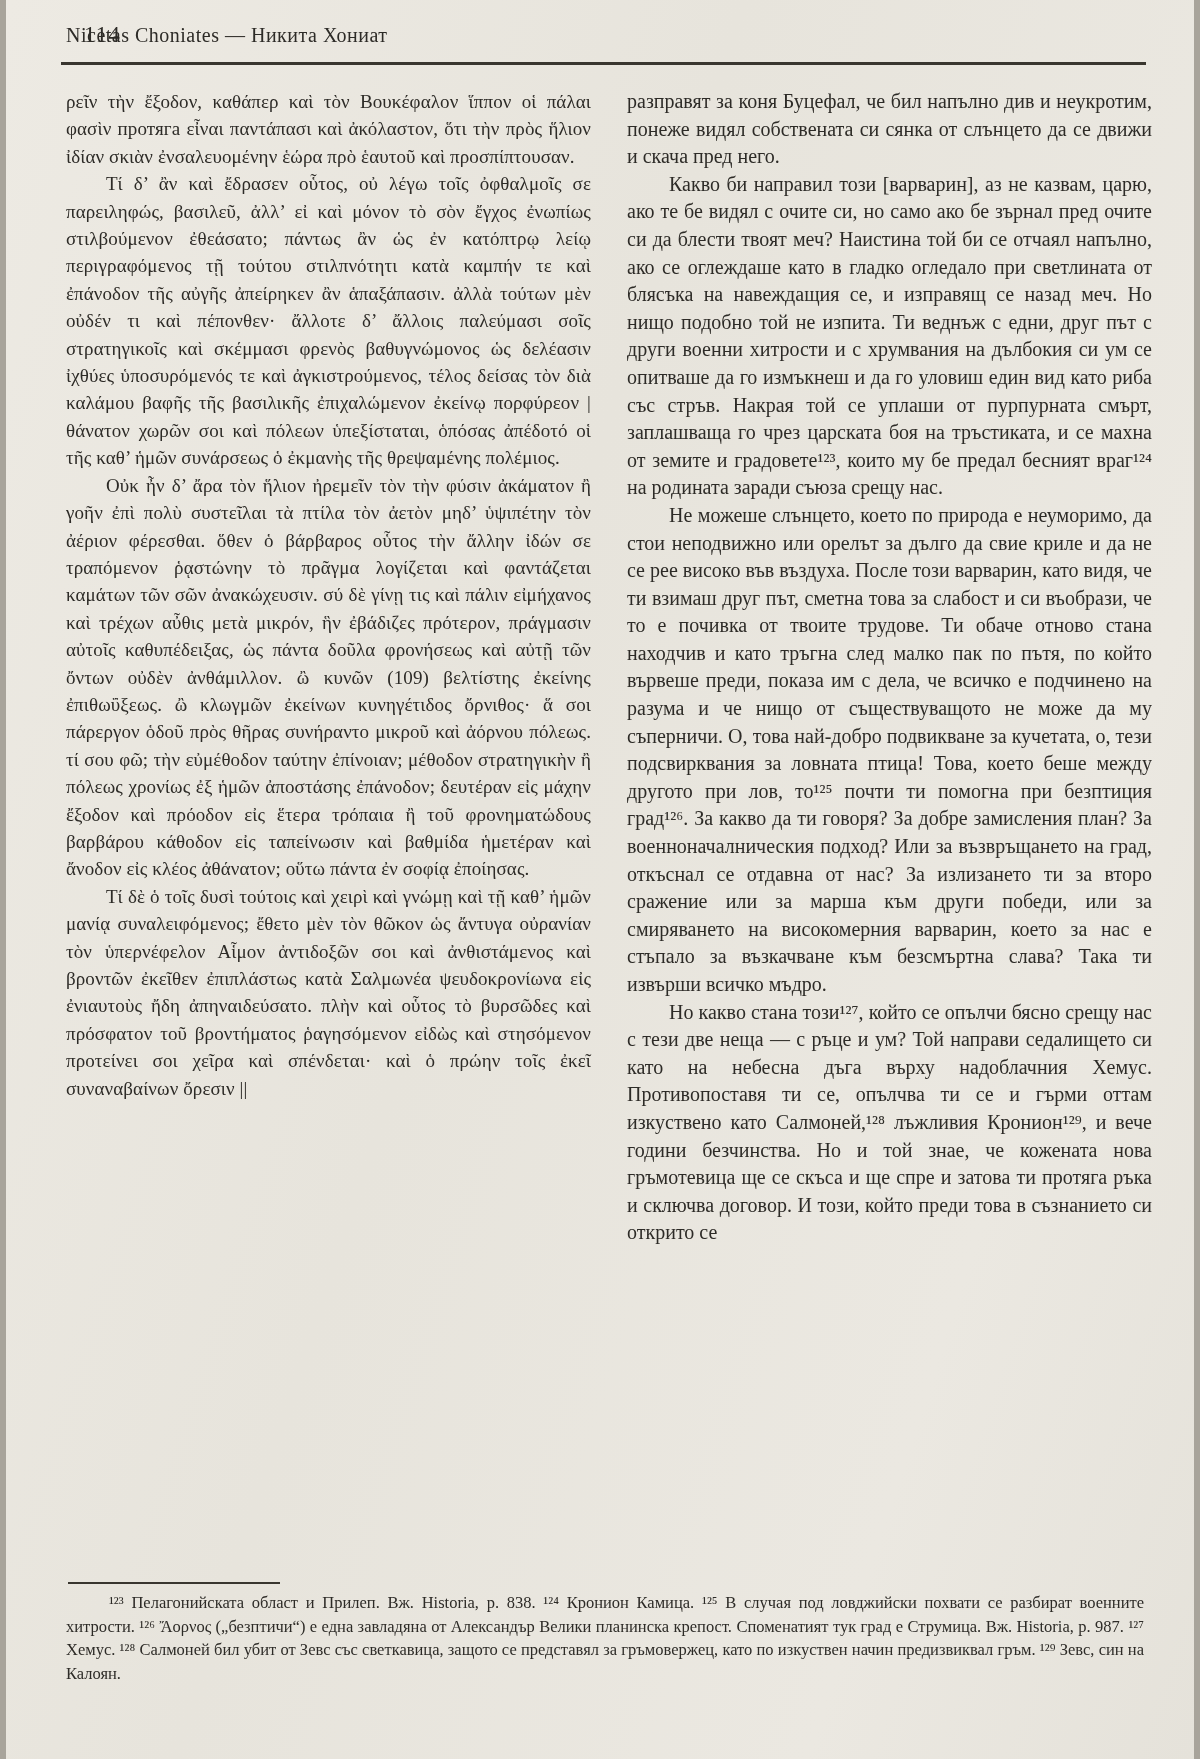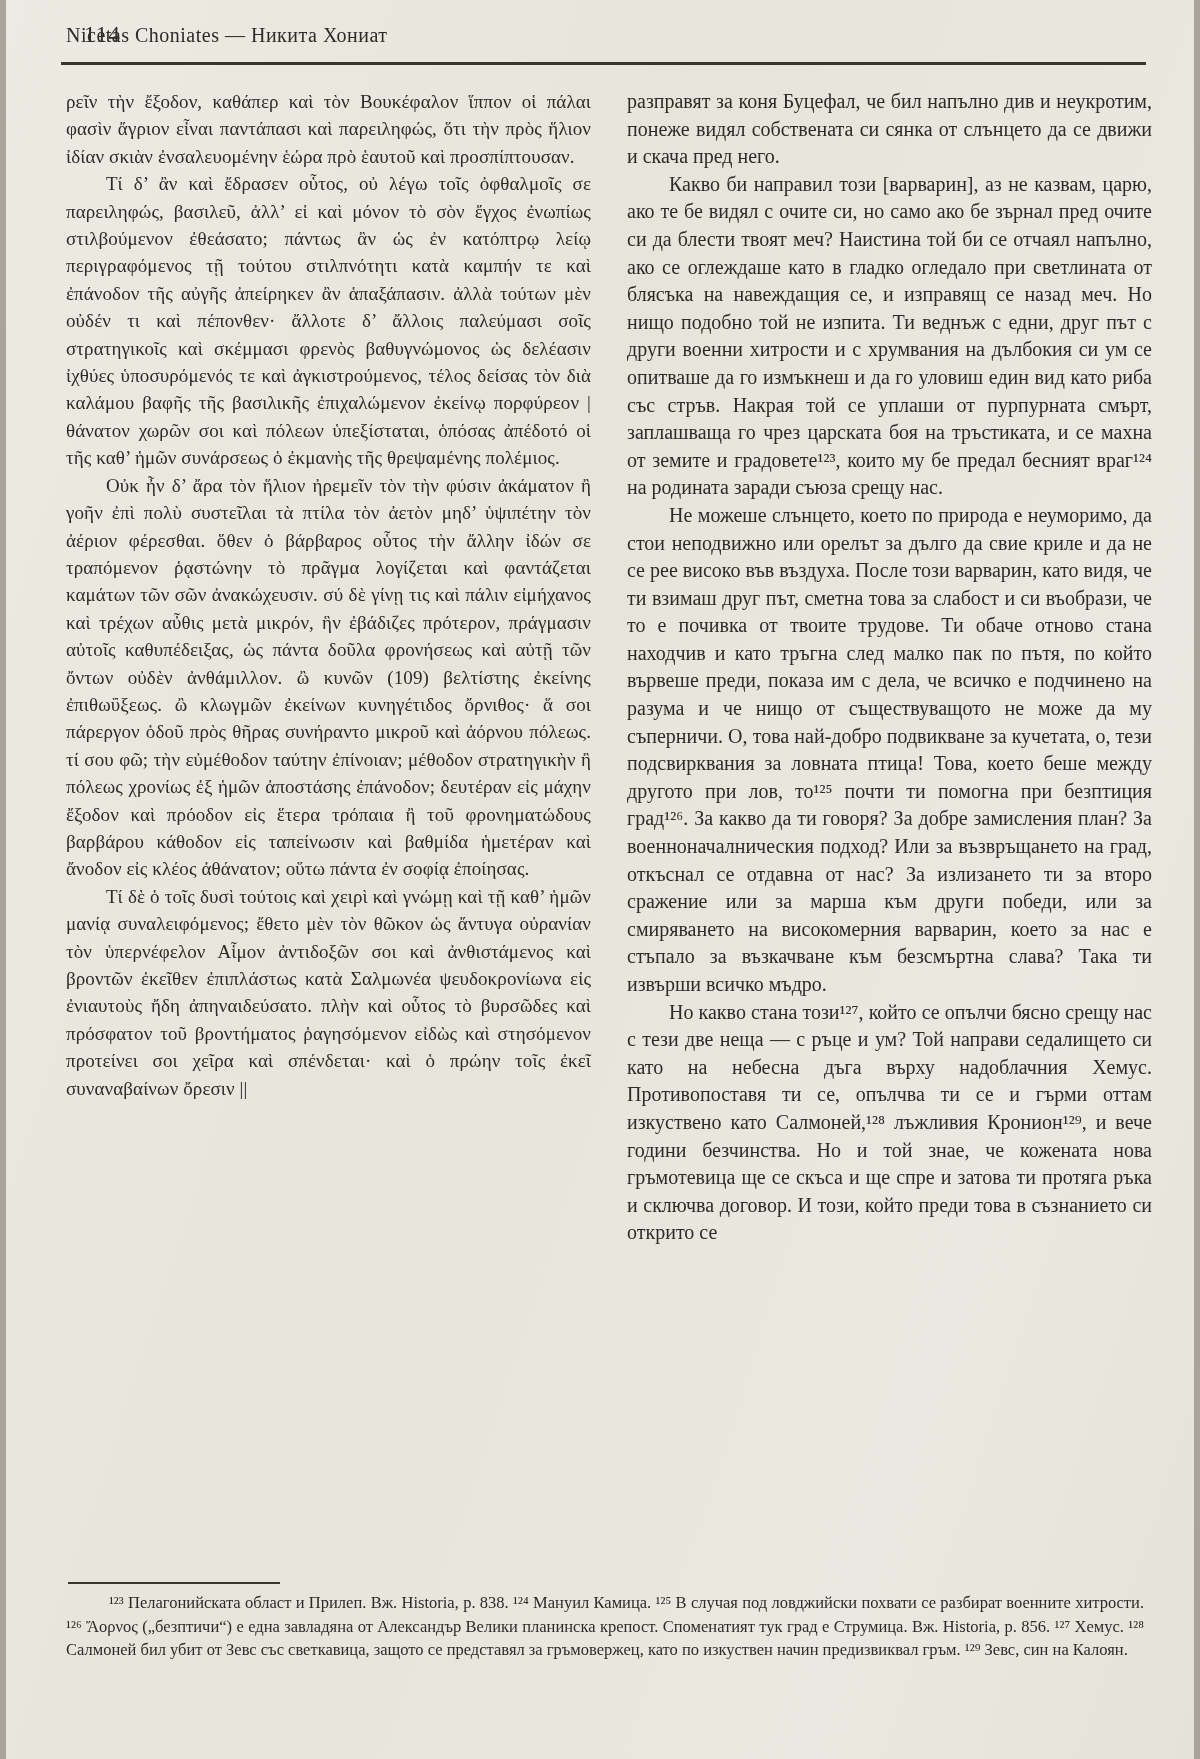--- a/index.html
+++ b/index.html
@@ -51,41 +51,41 @@
 
   <div class="pagehead">
     <span class="pagenum">114</span>
     <span class="running-title">Nicetas Choniates — Никита Хониат</span>
   </div>
   <div class="header-rule"></div>
 
   <div class="columns">
 
     <section class="col col-left" lang="el">
-      <p class="noindent">ρεῖν τὴν ἔξοδον, καθάπερ καὶ τὸν Βουκέφαλον ἵππον οἱ πάλαι φασὶν ἄγριον εἶναι παντάπασι καὶ παρειληφώς, ὅτι τὴν πρὸς ἥλιον ἰδίαν σκιὰν ἐνσαλευομένην ἑώρα πρὸ ἑαυτοῦ καὶ προσπίπτουσαν.</p>
+      <p class="noindent">ρεῖν τὴν ἔξοδον, καθάπερ καὶ τὸν Βουκέφαλον ἵππον οἱ πάλαι φασὶν протяга εἶναι παντάπασι καὶ ἀκόλαστον, ὅτι τὴν πρὸς ἥλιον ἰδίαν σκιὰν ἐνσαλευομένην ἑώρα πρὸ ἑαυτοῦ καὶ προσπίπτουσαν.</p>
       <p>Τί δ’ ἂν καὶ ἔδρασεν οὗτος, οὐ λέγω τοῖς ὀφθαλμοῖς σε παρειληφώς, βασιλεῦ, ἀλλ’ εἰ καὶ μόνον τὸ σὸν ἔγχος ἐνωπίως στιλβούμενον ἐθεάσατο; πάντως ἂν ὡς ἐν κατόπτρῳ λείῳ περιγραφόμενος τῇ τούτου στιλπνότητι κατὰ καμπήν τε καὶ ἐπάνοδον τῆς αὐγῆς ἀπείρηκεν ἂν ἁπαξάπασιν. ἀλλὰ τούτων μὲν οὐδέν τι καὶ πέπονθεν· ἄλλοτε δ’ ἄλλοις παλεύμασι σοῖς στρατηγικοῖς καὶ σκέμμασι φρενὸς βαθυγνώμονος ὡς δελέασιν ἰχθύες ὑποσυρόμενός τε καὶ ἀγκιστρούμενος, τέλος δείσας τὸν διὰ καλάμου βαφῆς τῆς βασιλικῆς ἐπιχαλώμενον ἐκείνῳ πορφύρεον | θάνατον χωρῶν σοι καὶ πόλεων ὑπεξίσταται, ὁπόσας ἀπέδοτό οἱ τῆς καθ’ ἡμῶν συνάρσεως ὁ ἐκμανὴς τῆς θρεψαμένης πολέμιος.</p>
       <p>Οὐκ ἦν δ’ ἄρα τὸν ἥλιον ἠρεμεῖν τὸν τὴν φύσιν ἀκάματον ἢ γοῆν ἐπὶ πολὺ συστεῖλαι τὰ πτίλα τὸν ἀετὸν μηδ’ ὑψιπέτην τὸν ἀέριον φέρεσθαι. ὅθεν ὁ βάρβαρος οὗτος τὴν ἄλλην ἰδών σε τραπόμενον ῥᾳστώνην τὸ πρᾶγμα λογίζεται καὶ φαντάζεται καμάτων τῶν σῶν ἀνακώχευσιν. σύ δὲ γίνῃ τις καὶ πάλιν εἰμήχανος καὶ τρέχων αὖθις μετὰ μικρόν, ἣν ἐβάδιζες πρότερον, πράγμασιν αὐτοῖς καθυπέδειξας, ὡς πάντα δοῦλα φρονήσεως καὶ αὐτῇ τῶν ὄντων οὐδὲν ἀνθάμιλλον. ὢ κυνῶν (109) βελτίστης ἐκείνης ἐπιθωΰξεως. ὢ κλωγμῶν ἐκείνων κυνηγέτιδος ὄρνιθος· ἅ σοι πάρεργον ὁδοῦ πρὸς θῆρας συνήραντο μικροῦ καὶ ἀόρνου πόλεως. τί σου φῶ; τὴν εὐμέθοδον ταύτην ἐπίνοιαν; μέθοδον στρατηγικὴν ἢ πόλεως χρονίως ἐξ ἡμῶν ἀποστάσης ἐπάνοδον; δευτέραν εἰς μάχην ἔξοδον καὶ πρόοδον εἰς ἕτερα τρόπαια ἢ τοῦ φρονηματώδους βαρβάρου κάθοδον εἰς ταπείνωσιν καὶ βαθμίδα ἡμετέραν καὶ ἄνοδον εἰς κλέος ἀθάνατον; οὕτω πάντα ἐν σοφίᾳ ἐποίησας.</p>
       <p class="gap-before">Τί δὲ ὁ τοῖς δυσὶ τούτοις καὶ χειρὶ καὶ γνώμῃ καὶ τῇ καθ’ ἡμῶν μανίᾳ συναλειφόμενος; ἔθετο μὲν τὸν θῶκον ὡς ἄντυγα οὐρανίαν τὸν ὑπερνέφελον Αἷμον ἀντιδοξῶν σοι καὶ ἀνθιστάμενος καὶ βροντῶν ἐκεῖθεν ἐπιπλάστως κατὰ Σαλμωνέα ψευδοκρονίωνα εἰς ἐνιαυτοὺς ἤδη ἀπηναιδεύσατο. πλὴν καὶ οὗτος τὸ βυρσῶδες καὶ πρόσφατον τοῦ βροντήματος ῥαγησόμενον εἰδὼς καὶ στησόμενον προτείνει σοι χεῖρα καὶ σπένδεται· καὶ ὁ πρώην τοῖς ἐκεῖ συναναβαίνων ὄρεσιν ||</p>
     </section>
 
     <section class="col col-right" lang="bg">
       <p class="noindent">разправят за коня Буцефал, че бил напълно див и неукротим, понеже видял собствената си сянка от слънцето да се движи и скача пред него.</p>
       <p>Какво би направил този [варварин], аз не казвам, царю, ако те бе видял с очите си, но само ако бе зърнал пред очите си да блести твоят меч? Наистина той би се отчаял напълно, ако се оглеждаше като в гладко огледало при светлината от блясъка на навеждащия се, и изправящ се назад меч. Но нищо подобно той не изпита. Ти веднъж с едни, друг път с други военни хитрости и с хрумвания на дълбокия си ум се опитваше да го измъкнеш и да го уловиш един вид като риба със стръв. Накрая той се уплаши от пурпурната смърт, заплашваща го чрез царската боя на тръстиката, и се махна от земите и градовете¹²³, които му бе предал бесният враг¹²⁴ на родината заради съюза срещу нас.</p>
       <p>Не можеше слънцето, което по природа е неуморимо, да стои неподвижно или орелът за дълго да свие криле и да не се рее високо във въздуха. После този варварин, като видя, че ти взимаш друг път, сметна това за слабост и си въобрази, че то е почивка от твоите трудове. Ти обаче отново стана находчив и като тръгна след малко пак по пътя, по който вървеше преди, показа им с дела, че всичко е подчинено на разума и че нищо от съществуващото не може да му съперничи. О, това най-добро подвикване за кучетата, о, тези подсвирквания за ловната птица! Това, което беше между другото при лов, то¹²⁵ почти ти помогна при безптиция град¹²⁶. За какво да ти говоря? За добре замисления план? За военноначалническия подход? Или за възвръщането на град, откъснал се отдавна от нас? За излизането ти за второ сражение или за марша към други победи, или за смиряването на високомерния варварин, което за нас е стъпало за възкачване към безсмъртна слава? Така ти извърши всичко мъдро.</p>
       <p>Но какво стана този¹²⁷, който се опълчи бясно срещу нас с тези две неща — с ръце и ум? Той направи седалището си като на небесна дъга върху надоблачния Хемус. Противопоставя ти се, опълчва ти се и гърми оттам изкуствено като Салмоней,¹²⁸ лъжливия Кронион¹²⁹, и вече години безчинства. Но и той знае, че кожената нова гръмотевица ще се скъса и ще спре и затова ти протяга ръка и сключва договор. И този, който преди това в съзнанието си открито се</p>
     </section>
 
   </div>
 
   <div class="pagefoot">
     <div class="fn-rule"></div>
     <p class="footnotes-text">
       <span>¹²³ Пелагонийската област и Прилеп. Вж. Historia, p. 838.</span>
-      <span>¹²⁴ Мануил Камица.</span>
+      <span>¹²⁴ Кронион Камица.</span>
       <span>¹²⁵ В случая под ловджийски похвати се разбират военните хитрости.</span>
-      <span>¹²⁶ Ἄορνος („безптичи“) е една завладяна от Александър Велики планинска крепост. Споменатият тук град е Струмица. Вж. Historia, p. 856.</span>
+      <span>¹²⁶ Ἄορνος („безптичи“) е една завладяна от Александър Велики планинска крепост. Споменатият тук град е Струмица. Вж. Historia, p. 987.</span>
       <span>¹²⁷ Хемус.</span>
       <span>¹²⁸ Салмоней бил убит от Зевс със светкавица, защото се представял за гръмовержец, като по изкуствен начин предизвиквал гръм.</span>
       <span>¹²⁹ Зевс, син на Калоян.</span>
     </p>
   </div>
 
 </div>
 
 </body></html>

